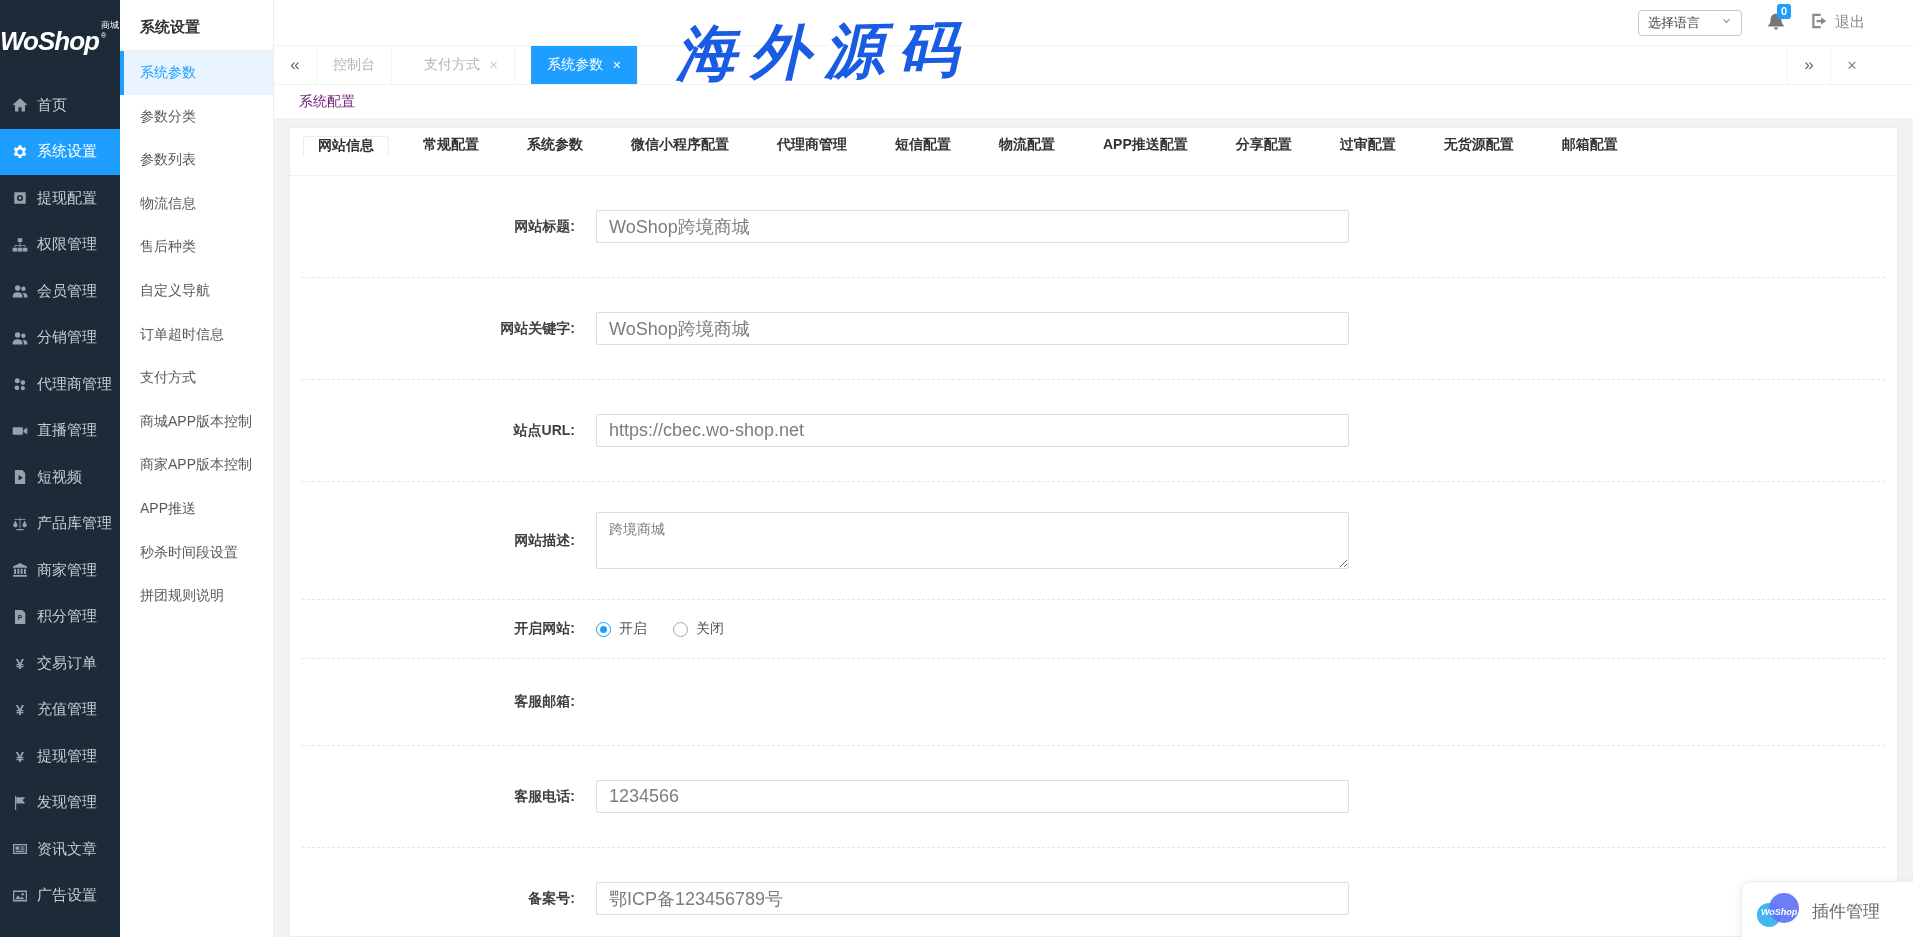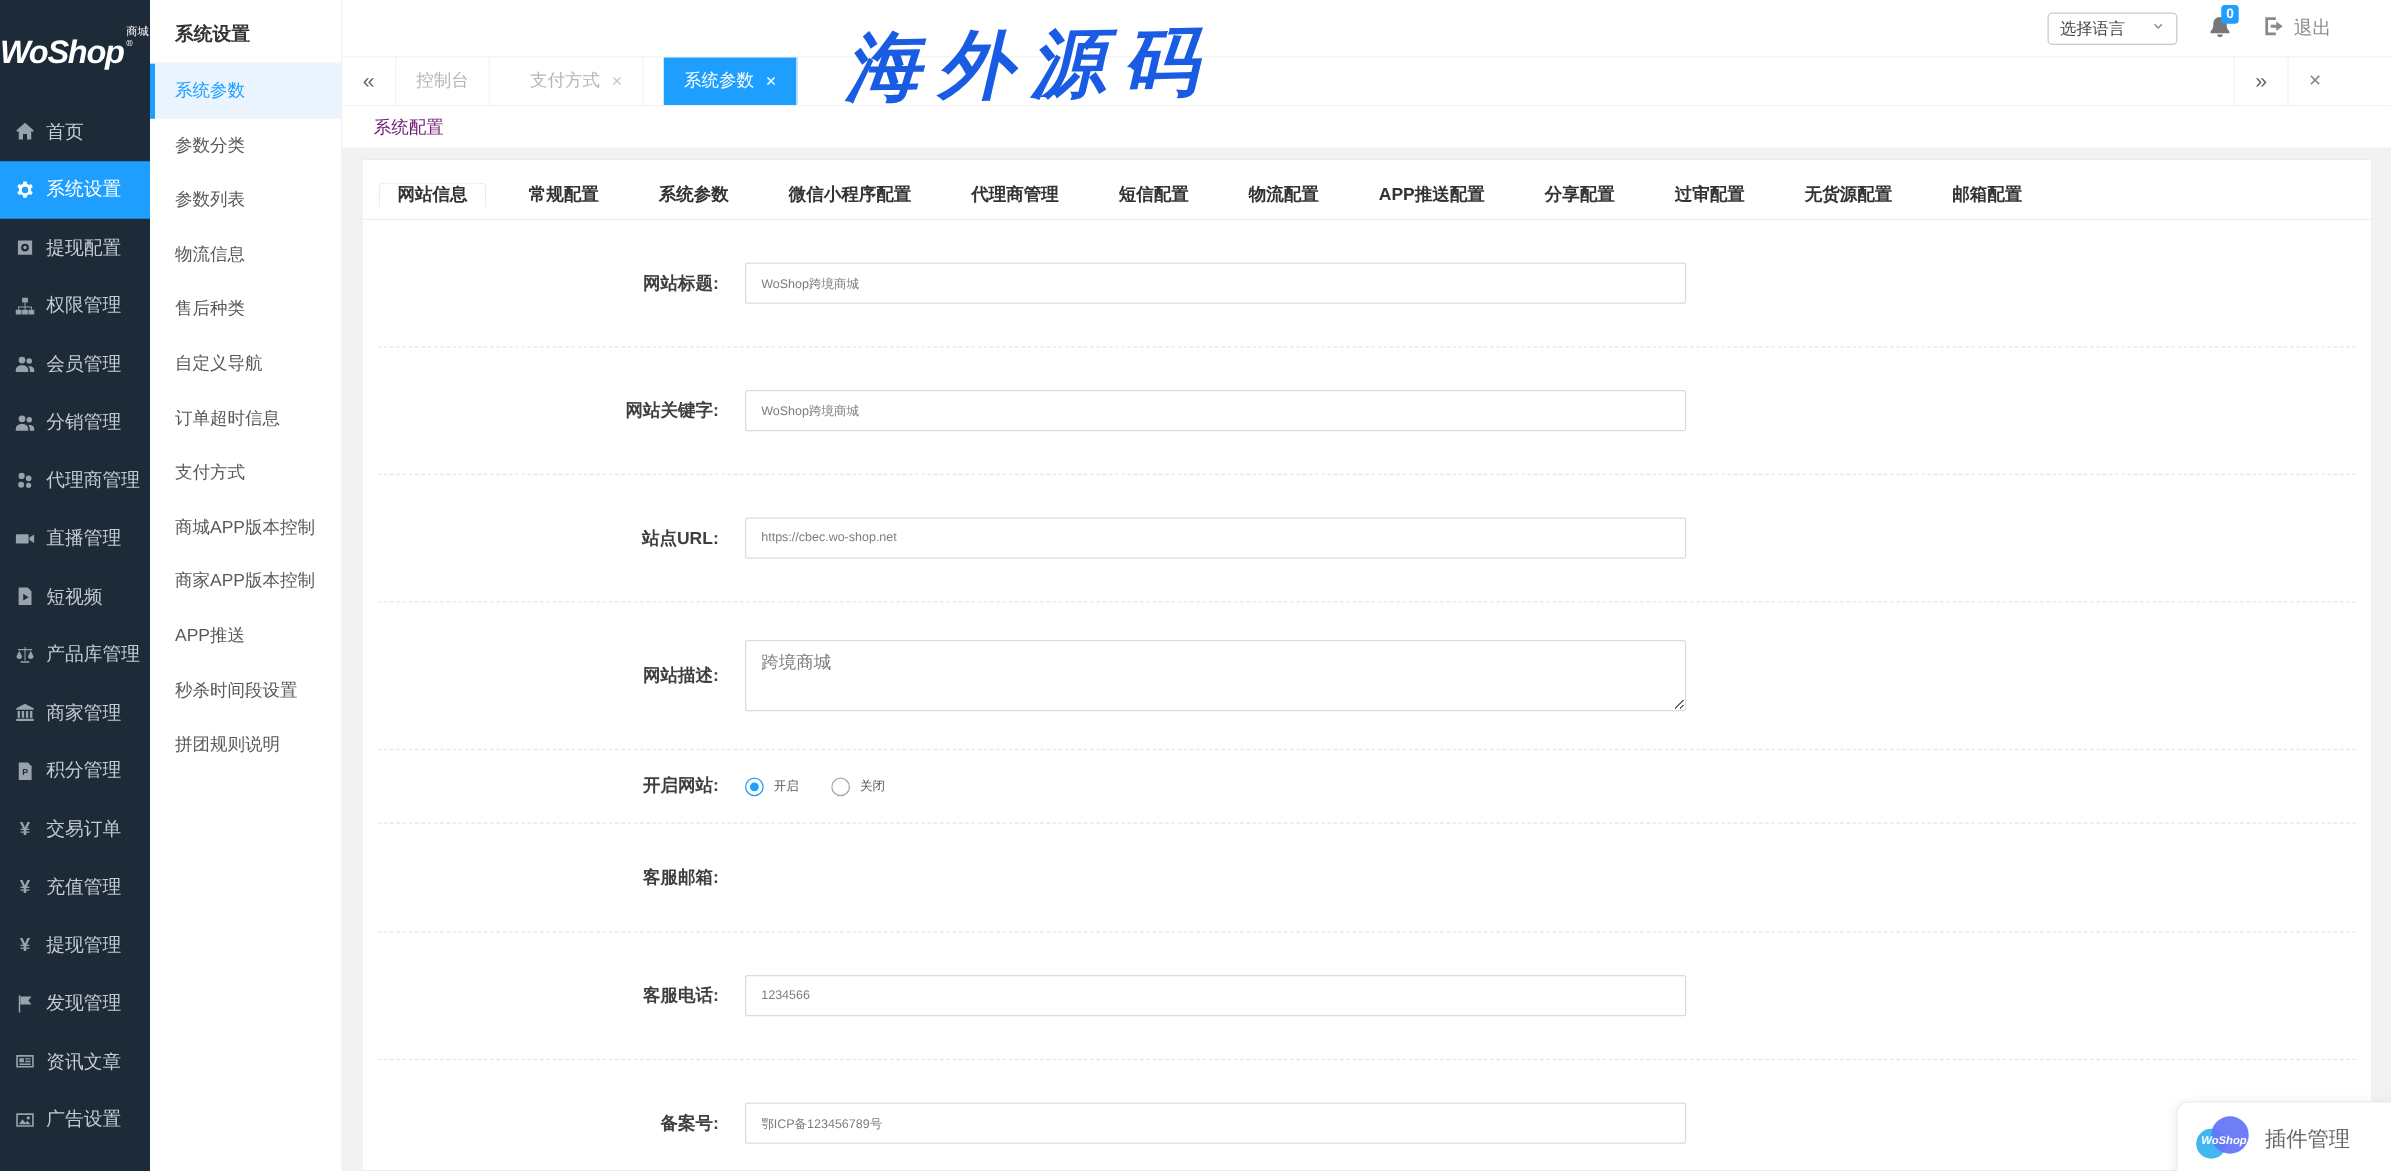--- a/index.html
+++ b/index.html
@@ -47,32 +47,32 @@
   .wtab.active { background:#1E9FFF; color:#fff; }
   .wtab.active .wtab-close { color:#fff; }
   .tab-right { margin-left:auto; display:flex; }
   .tab-right .tab-nav-btn { border-left:1px solid #f2f2f2; }
   .tab-right .close-all { font-size:13px; color:#888; }
 
   .breadcrumb-bar { height:33px; background:#fff; display:flex; align-items:center; padding-left:25px; font-size:14px; color:#701a75; }
   .content { flex:1; background:#f2f2f2; padding:9px 15px 0; overflow:hidden; }
   .card { background:#fff; border:1px solid #ececec; height:100%; padding-top:8px; }
 
-  .config-tabs { display:flex; align-items:center; height:40px; border-bottom:1px solid #f0f0f0; padding-left:13px; }
+  .config-tabs { display:flex; align-items:flex-start; height:40px; border-bottom:1px solid #f0f0f0; padding-left:13px; }
   .ctab { display:flex; align-items:center; padding:0 14px; margin-right:20px; font-size:14px; font-weight:bold; color:#333; cursor:pointer; white-space:nowrap; }
   .ctab.active { border:1px solid #ececec; border-bottom:1px solid #fff; border-radius:4px 4px 0 0; margin-bottom:-1px; background:#fff; }
 
   .form-row { display:flex; align-items:center; margin:0 12px; padding:34px 0; border-bottom:1px dashed #e6e6e6; }
   .form-row.ta { padding:30px 0; }
   .form-row.radio-row { padding:20px 0; }
   .form-label { width:273px; text-align:right; font-size:14px; font-weight:bold; color:#3f3f3f; flex-shrink:0; margin-right:21px; white-space:nowrap; }
-  .form-input { width:753px; height:33px; border:1px solid #dcdcdc; border-radius:2px; padding:0 12px; font-size:10px; color:#7d7d7d; font-family:inherit; background:#fff; }
+  .form-input { width:753px; height:33px; border:1px solid #dcdcdc; border-radius:2px; padding:0 12px; font-size:18px; color:#7d7d7d; font-family:inherit; background:#fff; }
   .form-textarea { width:753px; height:57px; border:1px solid #dcdcdc; border-radius:2px; padding:8px 12px; font-size:14px; color:#7d7d7d; font-family:inherit; resize:vertical; }
   .radio-group { display:flex; align-items:center; gap:26px; }
-  .radio-opt { display:flex; align-items:center; gap:8px; font-size:10px; color:#555; cursor:pointer; }
+  .radio-opt { display:flex; align-items:center; gap:8px; font-size:14px; color:#555; cursor:pointer; }
   .radio-dot { width:15px; height:15px; border-radius:50%; border:1px solid #a8a8a8; background:#fff; display:inline-flex; align-items:center; justify-content:center; }
   .radio-dot.checked { border-color:#1E9FFF; }
   .radio-dot.checked i { width:7px; height:7px; border-radius:50%; background:#1E9FFF; }
 
   .watermark { position:absolute; left:676px; top:12px; z-index:40; pointer-events:none;
     font-family:"DejaVu Serif",serif; font-style:italic; font-weight:bold; font-size:60px;
     letter-spacing:14px; color:#1a5be4; transform:rotate(-1deg); white-space:nowrap; }
 
   .chat-widget { position:fixed; right:-10px; bottom:-12px; width:182px; height:68px; background:#fff;
     border:1px solid #ececec; border-radius:10px; box-shadow:0 2px 10px rgba(0,0,0,.08);

